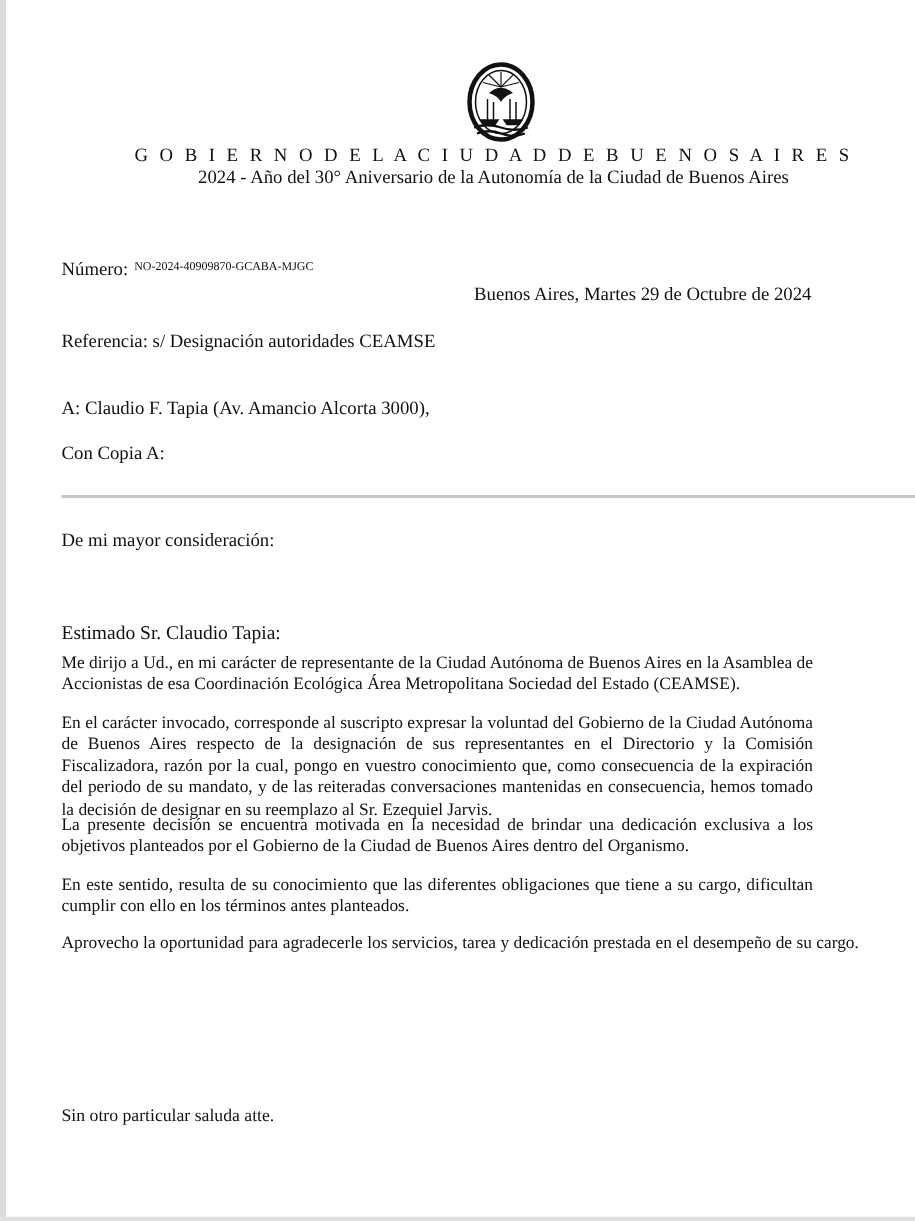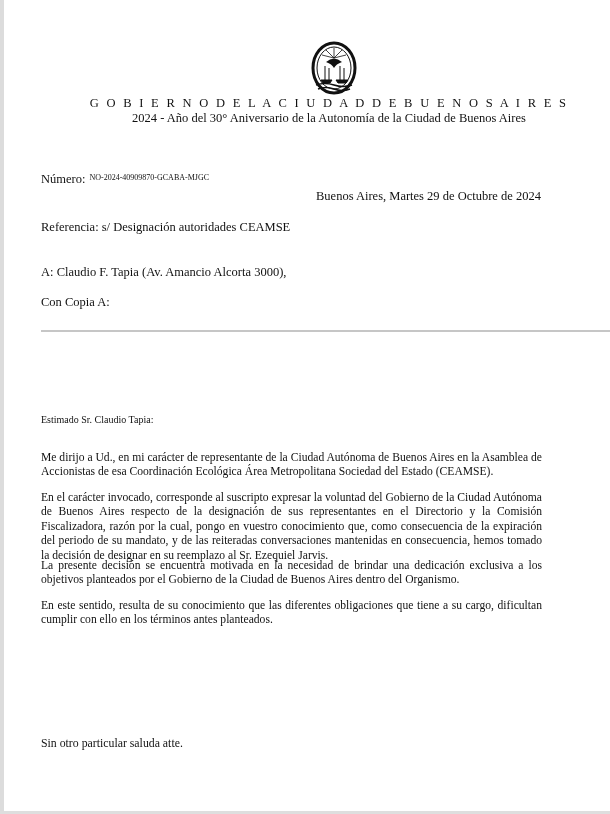--- a/index.html
+++ b/index.html
@@ -12,21 +12,21 @@
     .seal { position: absolute; left: 302px; top: 40px; width: 56px; height: 56px; }
     .gov-title { position: absolute; left: 0; width: 650px; top: 96px; text-align: center; font-size: 12.5px; letter-spacing: 2.3px; }
     .gov-subtitle { position: absolute; left: 0; width: 650px; top: 111px; text-align: center; font-size: 12.5px; }
 
     .abs { position: absolute; font-size: 12.5px; white-space: nowrap; }
     .bold { font-weight: normal; }
     .small { font-size: 8px; font-weight: normal; vertical-align: 3px; margin-left: 4px; }
 
     .rule { position: absolute; left: 37px; top: 330px; width: 569px; height: 2px; background: #c6c6c6; }
 
-    .para { position: absolute; left: 37px; width: 501px; font-size: 11.6px; line-height: 14.4px; text-align: justify; margin-top: 16px; }
+    .para { position: absolute; left: 37px; width: 501px; font-size: 11.6px; line-height: 14.4px; text-align: justify; }
   </style>
 </head>
 <body>
 
 <div class="left-edge"></div>
 <div class="bottom-edge"></div>
 
 <div class="page">
 
   <svg class="seal" viewBox="0 0 56 56">
@@ -66,22 +66,24 @@
   </div>
 
   <div class="abs" style="left:37px; top:265px;">
     <span class="bold">A:</span><span> Claudio F. Tapia (Av. Amancio Alcorta 3000),</span>
   </div>
 
   <div class="abs bold" style="left:37px; top:295px;">Con Copia A:</div>
 
   <div class="rule"></div>
 
+  <div class="abs bold" style="left:37px; top:353px;">De mi mayor consideración:</div>
 
-  <div class="abs bold" style="left:37px; top:414px; font-size:10px;">Estimado Sr. Claudio Tapia:</div>
+  <div class="abs bold" style="left:37px; top:414px; font-size:13px;">Estimado Sr. Claudio Tapia:</div>
 
   <div class="para" style="top:435px;">Me dirijo a Ud., en mi carácter de representante de la Ciudad Autónoma de Buenos Aires en la Asamblea de Accionistas de esa Coordinación Ecológica Área Metropolitana Sociedad del Estado (CEAMSE).</div>
   <div class="para" style="top:475px;">En el carácter invocado, corresponde al suscripto expresar la voluntad del Gobierno de la Ciudad Autónoma de Buenos Aires respecto de la designación de sus representantes en el Directorio y la Comisión Fiscalizadora, razón por la cual, pongo en vuestro conocimiento que, como consecuencia de la expiración del periodo de su mandato, y de las reiteradas conversaciones mantenidas en consecuencia, hemos tomado la decisión de designar en su reemplazo al Sr. Ezequiel Jarvis.</div>
   <div class="para" style="top:583px;">En este sentido, resulta de su conocimiento que las diferentes obligaciones que tiene a su cargo, dificultan cumplir con ello en los términos antes planteados.</div>
   <div class="para" style="top:543px;">La presente decisión se encuentra motivada en la necesidad de brindar una dedicación exclusiva a los objetivos planteados por el Gobierno de la Ciudad de Buenos Aires dentro del Organismo.</div>
+  <div class="para" style="top:622px; white-space:nowrap;">Aprovecho la oportunidad para agradecerle los servicios, tarea y dedicación prestada en el desempeño de su cargo.</div>
 
   <div class="abs" style="left:37px; top:712px; font-size:11.8px;margin-top:24px;">Sin otro particular saluda atte.</div>
 </div>
 
 </body></html>

